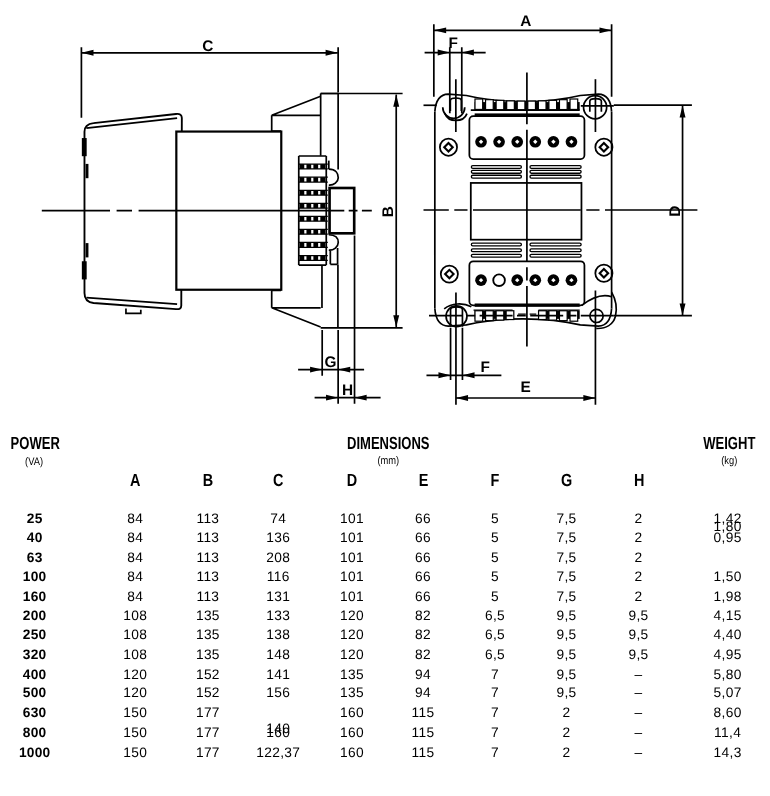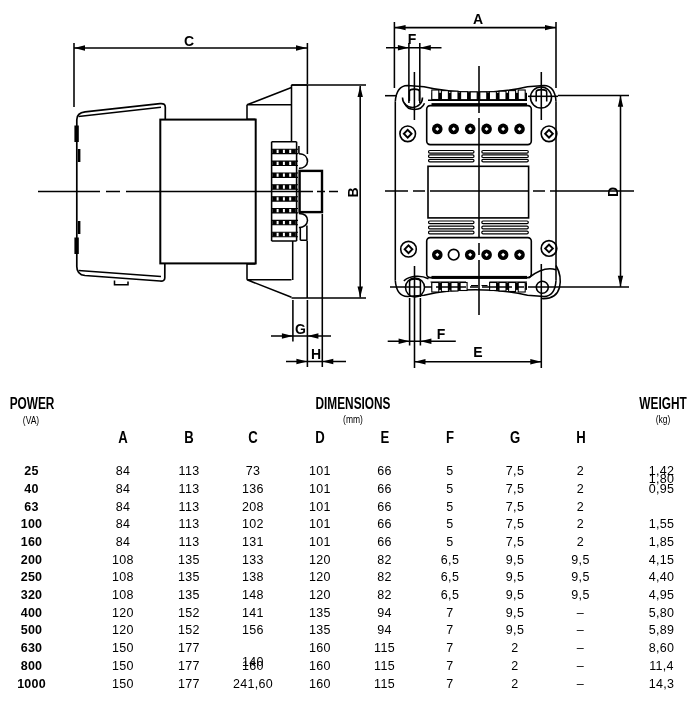--- a/index.html
+++ b/index.html
@@ -257,21 +257,21 @@
 <div class="colh" style="left:154.0px;top:430.3px">B</div>
 <div class="colh" style="left:218.0px;top:430.3px">C</div>
 <div class="colh" style="left:285.0px;top:430.3px">D</div>
 <div class="colh" style="left:349.5px;top:430.3px">E</div>
 <div class="colh" style="left:415.0px;top:430.3px">F</div>
 <div class="colh" style="left:480.0px;top:430.3px">G</div>
 <div class="colh" style="left:545.5px;top:430.3px">H</div>
 <div class="pw" style="left:-3.5px;top:465.2px">25</div>
 <div class="num" style="left:88.0px;top:465.2px">84</div>
 <div class="num" style="left:154.0px;top:465.2px">113</div>
-<div class="num" style="left:218.0px;top:465.2px">73</div>
+<div class="num" style="left:218.0px;top:465.2px">74</div>
 <div class="num" style="left:285.0px;top:465.2px">101</div>
 <div class="num" style="left:349.5px;top:465.2px">66</div>
 <div class="num" style="left:415.0px;top:465.2px">5</div>
 <div class="num" style="left:480.0px;top:465.2px">7,5</div>
 <div class="num" style="left:545.5px;top:465.2px">2</div>
 <div class="num" style="left:626.5px;top:465.2px">1,42</div>
 <div class="pw" style="left:-3.5px;top:482.9px">40</div>
 <div class="num" style="left:88.0px;top:482.9px">84</div>
 <div class="num" style="left:154.0px;top:482.9px">113</div>
 <div class="num" style="left:218.0px;top:482.9px">136</div>
@@ -287,37 +287,37 @@
 <div class="num" style="left:218.0px;top:500.6px">208</div>
 <div class="num" style="left:285.0px;top:500.6px">101</div>
 <div class="num" style="left:349.5px;top:500.6px">66</div>
 <div class="num" style="left:415.0px;top:500.6px">5</div>
 <div class="num" style="left:480.0px;top:500.6px">7,5</div>
 <div class="num" style="left:545.5px;top:500.6px">2</div>
 <div class="num" style="left:626.5px;top:473px">1,80</div>
 <div class="pw" style="left:-3.5px;top:518.3px">100</div>
 <div class="num" style="left:88.0px;top:518.3px">84</div>
 <div class="num" style="left:154.0px;top:518.3px">113</div>
-<div class="num" style="left:218.0px;top:518.3px">102</div>
+<div class="num" style="left:218.0px;top:518.3px">116</div>
 <div class="num" style="left:285.0px;top:518.3px">101</div>
 <div class="num" style="left:349.5px;top:518.3px">66</div>
 <div class="num" style="left:415.0px;top:518.3px">5</div>
 <div class="num" style="left:480.0px;top:518.3px">7,5</div>
 <div class="num" style="left:545.5px;top:518.3px">2</div>
-<div class="num" style="left:626.5px;top:518.3px">1,55</div>
+<div class="num" style="left:626.5px;top:518.3px">1,50</div>
 <div class="pw" style="left:-3.5px;top:536.0px">160</div>
 <div class="num" style="left:88.0px;top:536.0px">84</div>
 <div class="num" style="left:154.0px;top:536.0px">113</div>
 <div class="num" style="left:218.0px;top:536.0px">131</div>
 <div class="num" style="left:285.0px;top:536.0px">101</div>
 <div class="num" style="left:349.5px;top:536.0px">66</div>
 <div class="num" style="left:415.0px;top:536.0px">5</div>
 <div class="num" style="left:480.0px;top:536.0px">7,5</div>
 <div class="num" style="left:545.5px;top:536.0px">2</div>
-<div class="num" style="left:626.5px;top:536.0px">1,85</div>
+<div class="num" style="left:626.5px;top:536.0px">1,98</div>
 <div class="pw" style="left:-3.5px;top:553.6px">200</div>
 <div class="num" style="left:88.0px;top:553.6px">108</div>
 <div class="num" style="left:154.0px;top:553.6px">135</div>
 <div class="num" style="left:218.0px;top:553.6px">133</div>
 <div class="num" style="left:285.0px;top:553.6px">120</div>
 <div class="num" style="left:349.5px;top:553.6px">82</div>
 <div class="num" style="left:415.0px;top:553.6px">6,5</div>
 <div class="num" style="left:480.0px;top:553.6px">9,5</div>
 <div class="num" style="left:545.5px;top:553.6px">9,5</div>
 <div class="num" style="left:626.5px;top:553.6px">4,15</div>
@@ -353,21 +353,21 @@
 <div class="num" style="left:626.5px;top:606.7px">5,80</div>
 <div class="pw" style="left:-3.5px;top:624.4px">500</div>
 <div class="num" style="left:88.0px;top:624.4px">120</div>
 <div class="num" style="left:154.0px;top:624.4px">152</div>
 <div class="num" style="left:218.0px;top:624.4px">156</div>
 <div class="num" style="left:285.0px;top:624.4px">135</div>
 <div class="num" style="left:349.5px;top:624.4px">94</div>
 <div class="num" style="left:415.0px;top:624.4px">7</div>
 <div class="num" style="left:480.0px;top:624.4px">9,5</div>
 <div class="num" style="left:545.5px;top:624.4px">–</div>
-<div class="num" style="left:626.5px;top:624.4px">5,89</div>
+<div class="num" style="left:626.5px;top:624.4px">5,07</div>
 <div class="pw" style="left:-3.5px;top:642.1px">630</div>
 <div class="num" style="left:88.0px;top:642.1px">150</div>
 <div class="num" style="left:154.0px;top:642.1px">177</div>
 <div class="num" style="left:218.0px;top:656px">140</div>
 <div class="num" style="left:285.0px;top:642.1px">160</div>
 <div class="num" style="left:349.5px;top:642.1px">115</div>
 <div class="num" style="left:415.0px;top:642.1px">7</div>
 <div class="num" style="left:480.0px;top:642.1px">2</div>
 <div class="num" style="left:545.5px;top:642.1px">–</div>
 <div class="num" style="left:626.5px;top:642.1px">8,60</div>
@@ -377,20 +377,20 @@
 <div class="num" style="left:218.0px;top:659.8px">160</div>
 <div class="num" style="left:285.0px;top:659.8px">160</div>
 <div class="num" style="left:349.5px;top:659.8px">115</div>
 <div class="num" style="left:415.0px;top:659.8px">7</div>
 <div class="num" style="left:480.0px;top:659.8px">2</div>
 <div class="num" style="left:545.5px;top:659.8px">–</div>
 <div class="num" style="left:626.5px;top:659.8px">11,4</div>
 <div class="pw" style="left:-3.5px;top:677.5px">1000</div>
 <div class="num" style="left:88.0px;top:677.5px">150</div>
 <div class="num" style="left:154.0px;top:677.5px">177</div>
-<div class="num" style="left:218.0px;top:677.5px">241,60</div>
+<div class="num" style="left:218.0px;top:677.5px">122,37</div>
 <div class="num" style="left:285.0px;top:677.5px">160</div>
 <div class="num" style="left:349.5px;top:677.5px">115</div>
 <div class="num" style="left:415.0px;top:677.5px">7</div>
 <div class="num" style="left:480.0px;top:677.5px">2</div>
 <div class="num" style="left:545.5px;top:677.5px">–</div>
 <div class="num" style="left:626.5px;top:677.5px">14,3</div>
 </div>
 
 </body></html>

